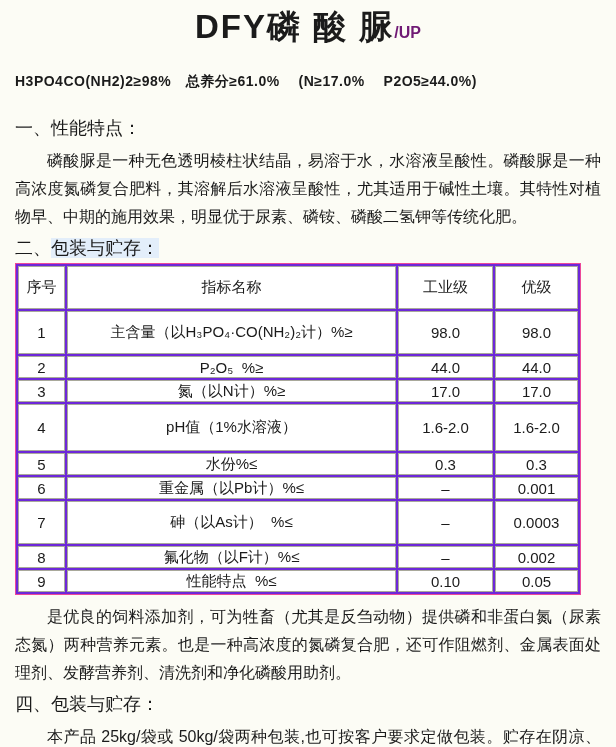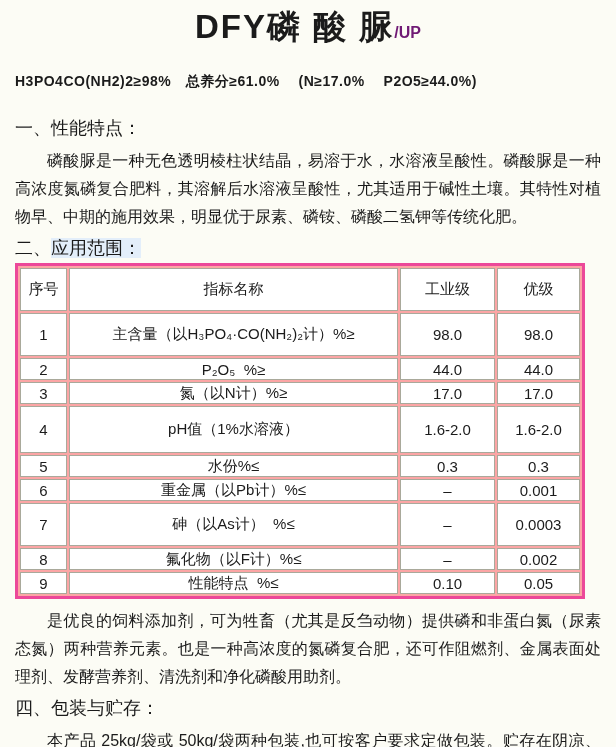--- a/index.html
+++ b/index.html
@@ -49,22 +49,22 @@
     line-height: 28px;
     text-indent: 2em;
     margin: 8px 0 4px 0;
     text-align: justify;
   }
 
   table.spec {
     margin-top: 4px;
     border-collapse: separate;
     border-spacing: 2px;
-    border: 3px solid #ec4899;
-    background: #fca5a5;
+    border: 1px solid #ec4899;
+    background: #6d28d9;
     table-layout: fixed;
     width: 560px;
   }
   table.spec td, table.spec th {
     border: 1px solid #a9a99b;
     background: #ffffff;
     text-align: center;
     vertical-align: middle;
     font-size: 15px;
     font-weight: normal;
@@ -86,21 +86,21 @@
 
 <div class="page">
 
   <div class="title"><span>DFY磷 酸 脲</span><span class="suffix">/UP</span></div>
 
   <div class="formula">H3PO4CO(NH2)2≥98%　总养分≥61.0%　 (N≥17.0%　 P2O5≥44.0%)</div>
 
   <div class="sec-heading first">一、性能特点：</div>
   <div class="body-para">磷酸脲是一种无色透明棱柱状结晶，易溶于水，水溶液呈酸性。磷酸脲是一种高浓度氮磷复合肥料，其溶解后水溶液呈酸性，尤其适用于碱性土壤。其特性对植物早、中期的施用效果，明显优于尿素、磷铵、磷酸二氢钾等传统化肥。</div>
 
-  <div class="sec-heading"><span>二、</span><span class="hl">应用范围：</span></div>
+  <div class="sec-heading"><span>二、</span><span class="hl">包装与贮存：</span></div>
 
   <table class="spec">
     <colgroup>
       <col class="c-no">
         <col class="c-name">
         <col class="c-ind">
         <col class="c-pre">
     </colgroup>
     <tbody>
         <tr class="h-tall">

